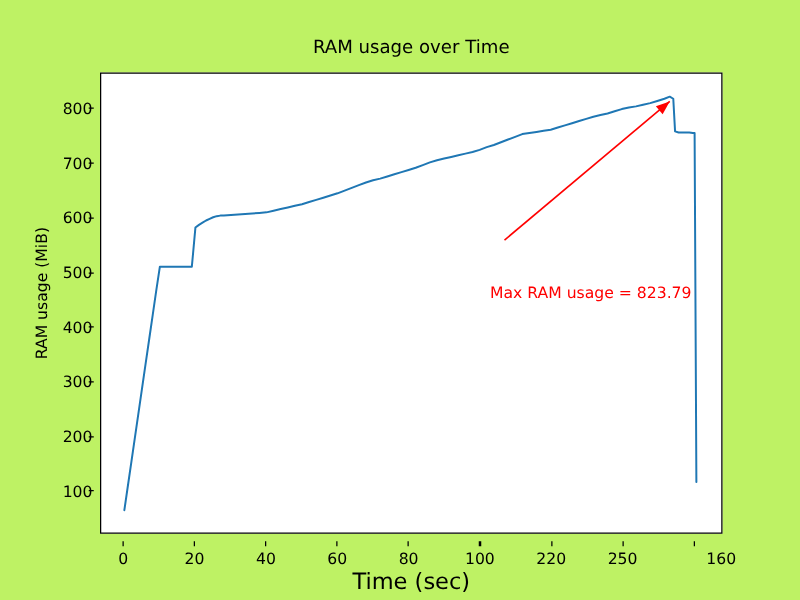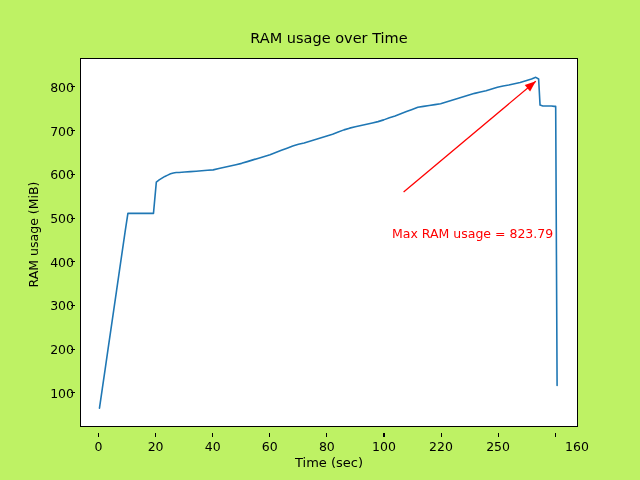--- a/index.html
+++ b/index.html
@@ -46,21 +46,21 @@
     width: 100%;
     height: 100%;
     display: block;
   }
   #xlabel {
     position: absolute;
     left: 80px;
     top: 455px;
     width: 498px;
     text-align: center;
-    font-size: 13px;
+    font-size: 18px;
     color: #000000;
     white-space: nowrap;
   }
   #ylabel {
     position: absolute;
     left: -47px;
     top: 227px;
     width: 160px;
     text-align: center;
     font-size: 12.5px;

